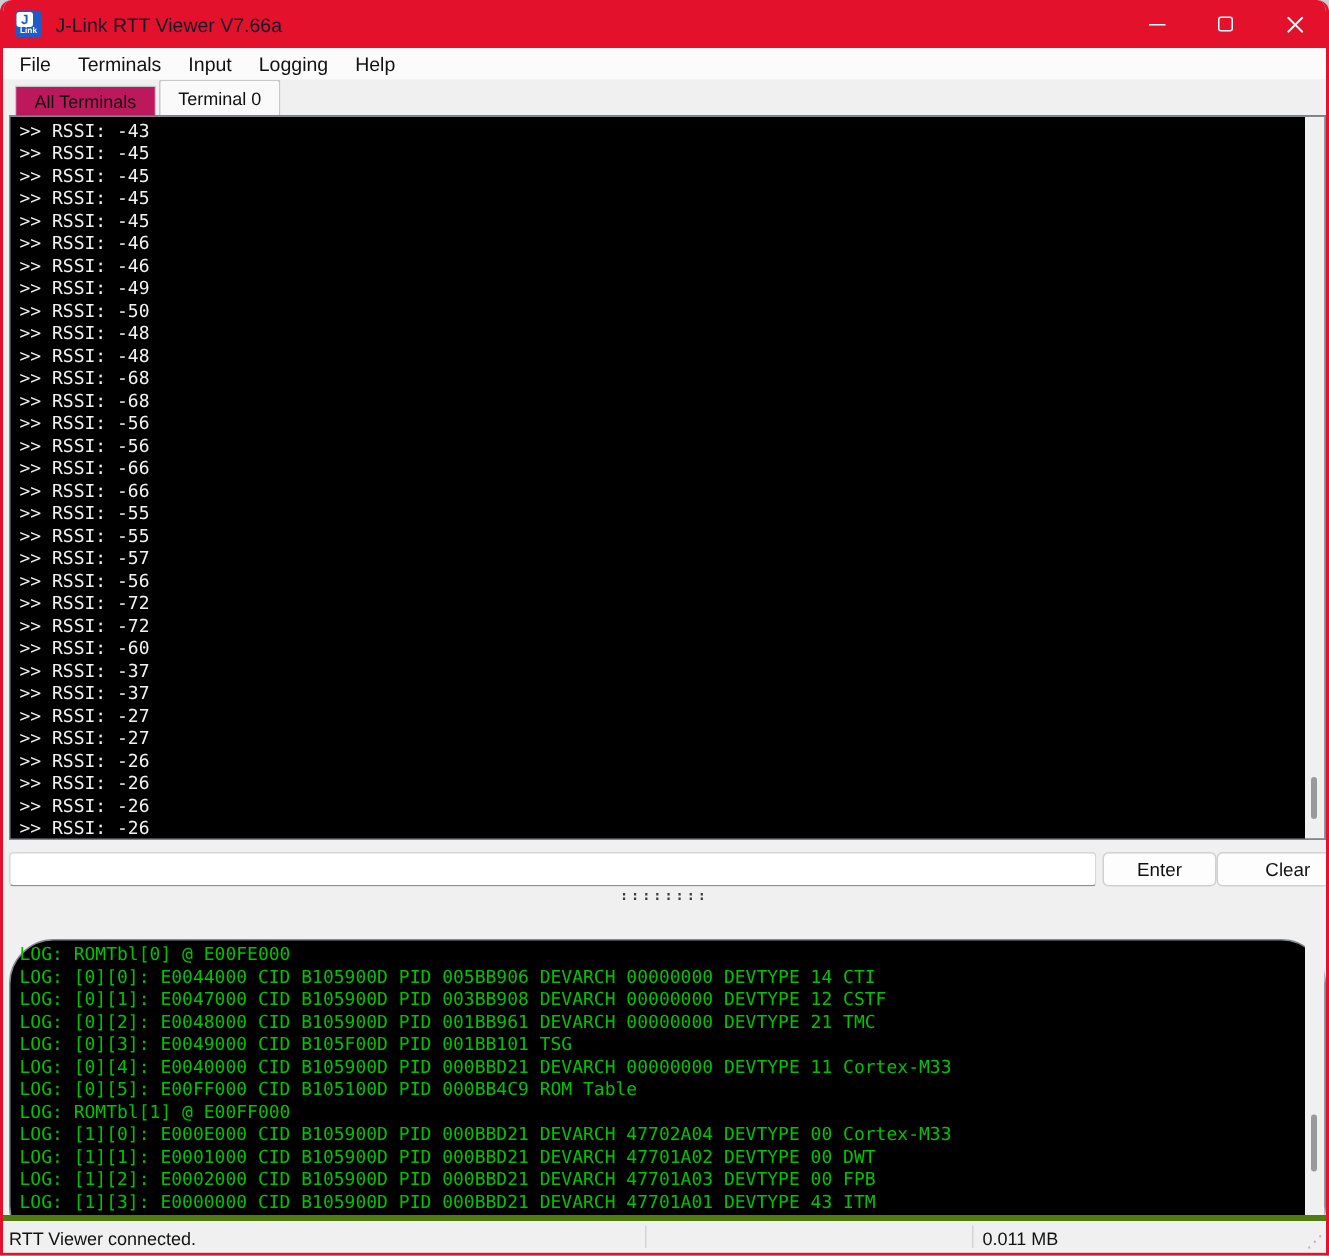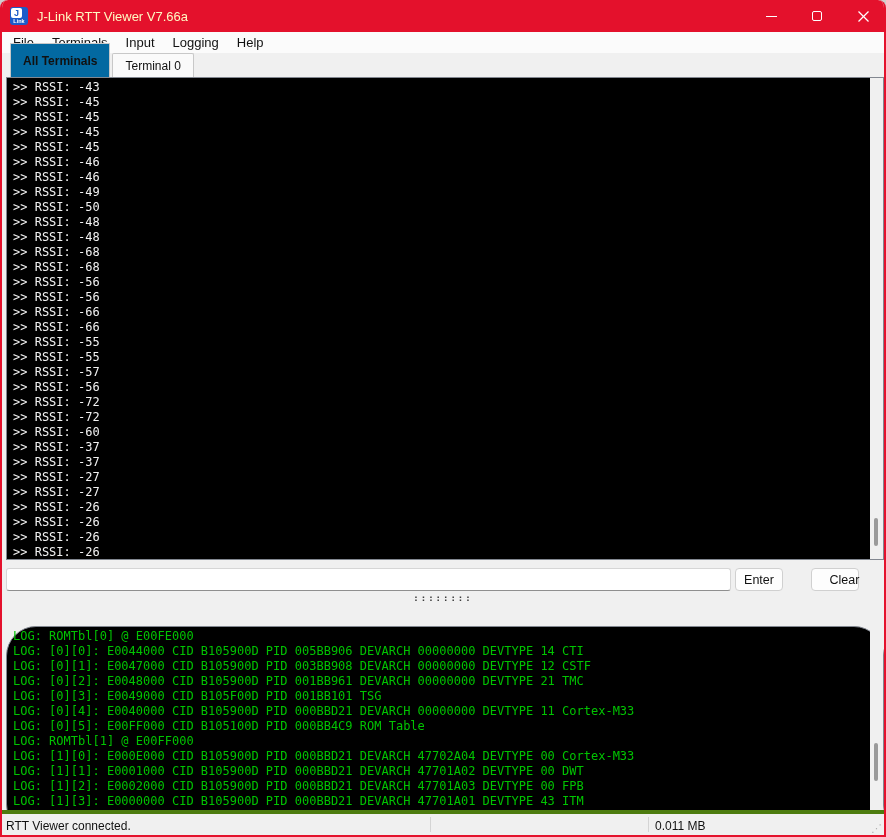--- a/index.html
+++ b/index.html
@@ -24,40 +24,40 @@
   }
   .app-icon .jbox {
     position:absolute; top:1px; left:1px; width:11px; height:10px;
     background:#ffffff; border-radius:2px;
     color:#1c5bc8; font-weight:bold; font-size:9px; line-height:10px; text-align:center;
   }
   .app-icon .linktxt {
     position:absolute; bottom:0; left:0; right:0;
     color:#ffffff; font-size:5.5px; font-weight:bold; text-align:center; line-height:7px;
   }
-  .title-text { color:#fef9c3; font-size:13px; margin-left:9px; }
+  .title-text { color:#0f172a; font-size:13px; margin-left:9px; }
   .win-controls { margin-left:auto; display:flex; height:100%; }
   .win-btn { width:46px; height:100%; display:flex; align-items:center; justify-content:center; cursor:default; }
   .glyph-min { width:11px; height:0; border-top:1.4px solid #fff; display:block; }
   .glyph-max { width:10px; height:10px; border:1.2px solid #fff; border-radius:2px; display:block; }
   
   .menubar {
     position:absolute; top:32px; left:0; right:0; height:21px;
     background:#fbfbfb; display:flex; align-items:center; padding-left:2px;
     font-size:13px; color:#111;
   }
   .menu-item { padding:0 9px; line-height:21px; }
   
   .tabbar {
     position:absolute; top:53px; left:0; right:0; height:24px;
     background:#f0f0f0; display:flex; align-items:flex-end; padding-left:8px;
   }
   .tab { font-size:12px; color:#111; border:1px solid #c8c8c8; border-bottom:none;
          padding:0 12px; display:flex; align-items:center; }
-  .tab.inactive { background:#0369a1; height:34px; border-radius:1px 1px 0 0;font-weight:bold; }
+  .tab.inactive { background:#be185d; height:20px; border-radius:1px 1px 0 0; }
   .tab.active   { background:#fafafa; height:24px; margin-left:2px; border-radius:2px 2px 0 0; }
   
   .term-frame {
     position:absolute; left:4px; width:878px; background:#000;
     border:1px solid #828790;
   }
   .term-main { top:77px; height:483px; }
   .term-log  { top:626px; height:208px;border-radius:30px; }
   .term-content {
     position:absolute; top:0; left:0; right:13px; bottom:0;
@@ -80,21 +80,21 @@
   .hthumb { position:absolute; left:50px; width:757px; top:5px; height:5px; background:#8f8f8f; border-radius:2px; }
   .sb-corner { position:absolute; right:0; bottom:0; width:16px; height:14px; background:#000; }
   
   .input-row { position:absolute; top:568px; left:4px; right:4px; height:23px; }
   .cmd-input {
     position:absolute; left:0; top:0; width:725px; height:23px;
     border:1px solid #d6d6d6; border-bottom:1px solid #8f8f8f; border-radius:3px;
     background:#fff; font-family:"Liberation Sans", sans-serif; font-size:12px; padding:0 5px; outline:none;
   }
   .btn {
-    position:absolute; top:0; width:48px; height:23px;
+    position:absolute; top:0; width:76px; height:23px;
     background:#fdfdfd; border:1px solid #d0d0d0; border-radius:4px;
     font-family:"Liberation Sans", sans-serif; font-size:12.5px; color:#111;
     display:flex; align-items:center; justify-content:center;
   }
   .btn-enter { left:729px; }
   .btn-clear { left:805px;padding-left:19px; }
   
   .splitter {
     position:absolute; top:593px; left:0; right:0; height:11px;
     display:flex; align-items:center; justify-content:center;

